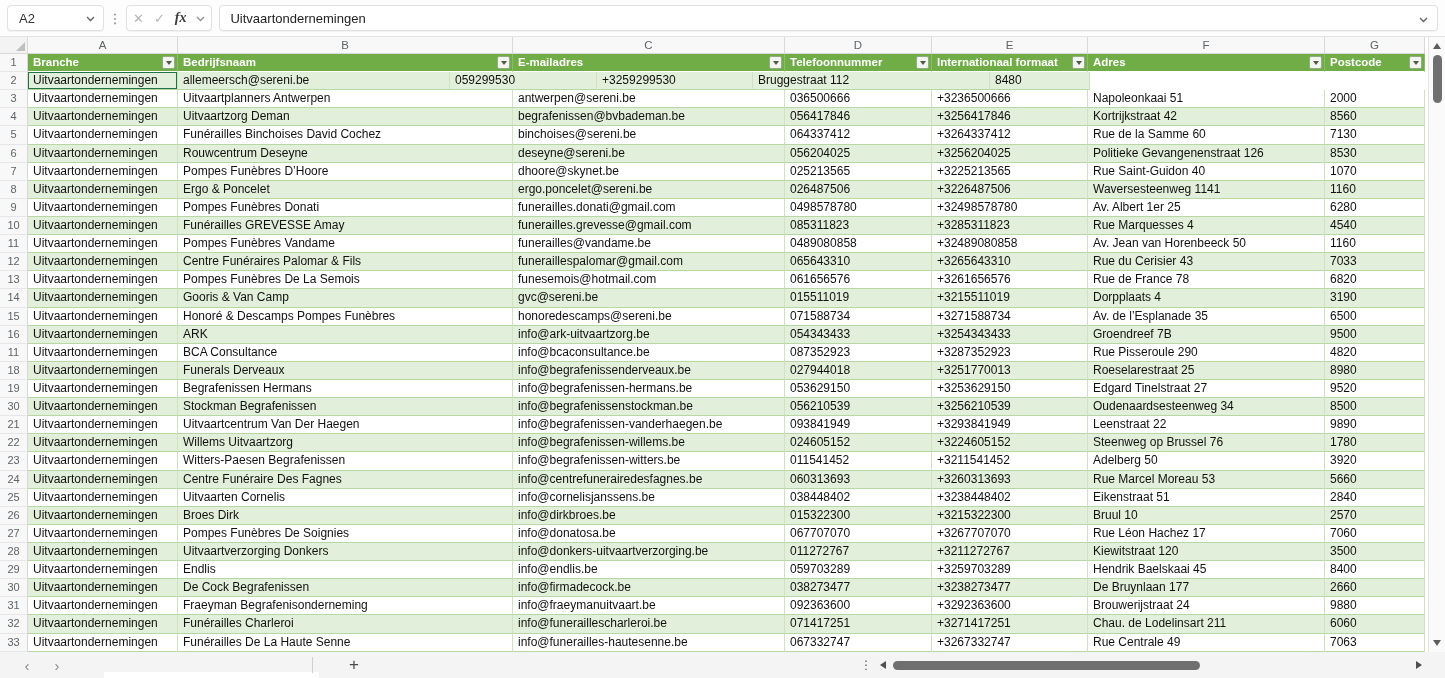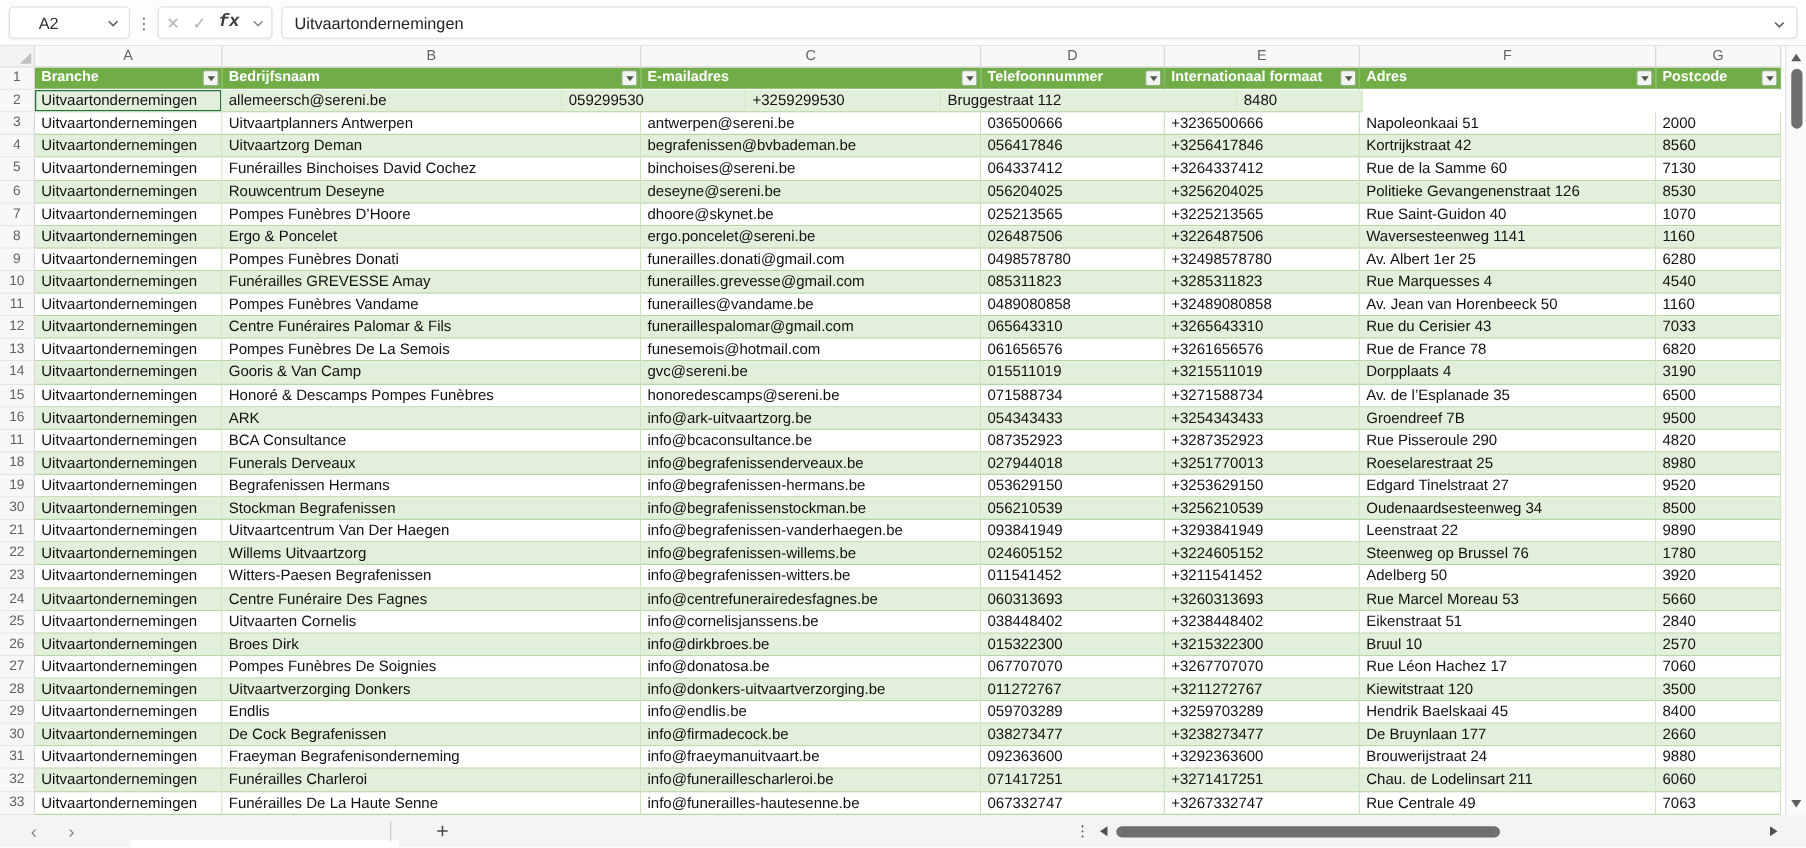--- a/index.html
+++ b/index.html
@@ -5,27 +5,27 @@
   * { box-sizing: border-box; margin: 0; padding: 0; }
   html, body { width: 1445px; height: 678px; overflow: hidden; background: #fff; }
   body { font-family: "Liberation Sans", sans-serif; }
   .app { position: relative; width: 1445px; height: 678px; background: #fff; overflow: hidden; }
 
   
   .formula-row { position: absolute; top: 0; left: 0; width: 1445px; height: 37px;
     background: #fdfdfd; border-bottom: 1px solid #e3e3e3; display: flex; align-items: center; }
   .name-box { position: relative; margin-left: 7px; width: 97px; height: 26px; background: #fff;
     border: 1px solid #e1e1e1; border-radius: 4px; box-shadow: 0 1px 1px rgba(0,0,0,.05);
-    display: flex; align-items: center; padding: 0 8px 0 23px; font-size: 13px; color: #333; }
+    display: flex; align-items: center; padding: 0 8px 0 11px; font-size: 13px; color: #333; }
   .name-box .spacer { flex: 1; }
   .vdots { width: 18px; text-align: center; color: #707070; font-size: 13px; margin: 0 2px; cursor: pointer; }
   .fx-group { height: 26px; background: #fff; border: 1px solid #e1e1e1; border-radius: 4px;
     box-shadow: 0 1px 1px rgba(0,0,0,.05); display: flex; align-items: center; padding: 0 6px; gap: 10px; }
   .fx-x, .fx-check { color: #b5b5b5; font-size: 13px; cursor: pointer; }
-  .fx-label { font-family: Liberation Mono, monospace; font-style: italic; font-weight: bold;
+  .fx-label { font-family: Liberation Serif, serif; font-style: italic; font-weight: bold;
     font-size: 14px; color: #3b3b3b; cursor: pointer; }
   .chev { width: 9px; height: 9px; display: inline-block; }
   .chev svg { display: block; }
   .formula-input { position: relative; flex: 1; height: 26px; margin: 0 7px 0 7px; background: #fff;
     border: 1px solid #e1e1e1; border-radius: 4px; box-shadow: 0 1px 1px rgba(0,0,0,.05);
     display: flex; align-items: center; padding: 0 24px 0 10px; font-size: 13px; color: #222; }
   .formula-input .chev { position: absolute; right: 9px; top: 9px; }
 
   
   .col-letters { position: absolute; top: 37px; left: 0; width: 1425px; height: 17px;

